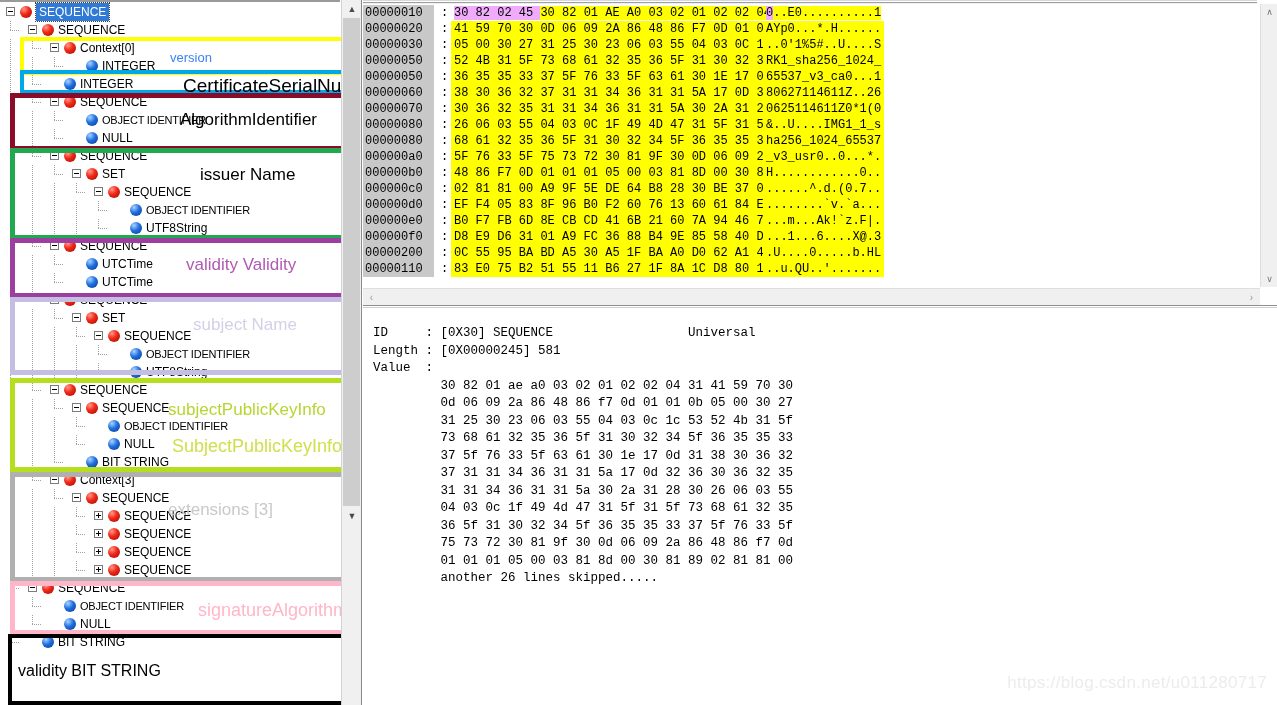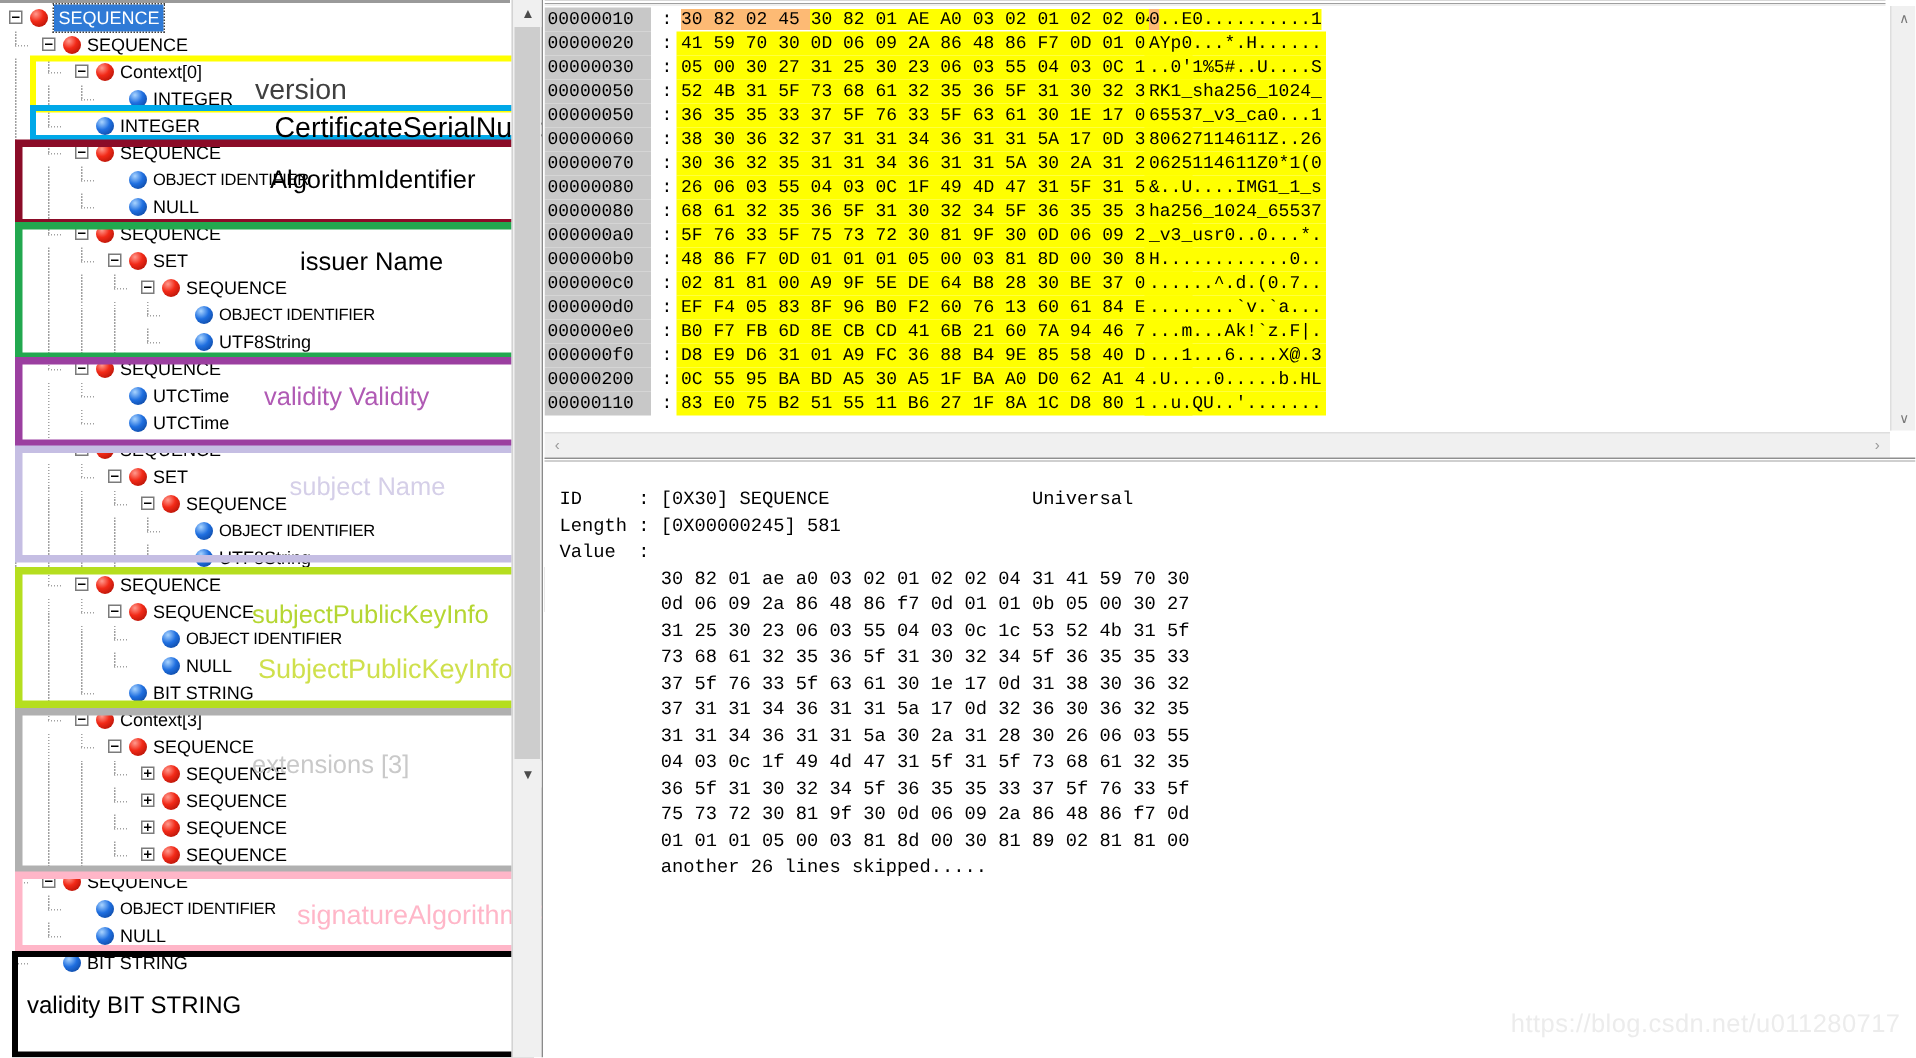--- a/index.html
+++ b/index.html
@@ -61,21 +61,21 @@
              overflow:hidden;box-sizing:border-box;}
   #hex-topline{position:absolute;left:0;top:0;width:894px;height:4px;
      background:linear-gradient(to bottom,#d8d8d8 0 1px,#ffffff 1px 2px,#9f9f9f 2px 3px,#efefef 3px 4px);}
   .hexrow{position:absolute;left:0;height:16px;line-height:16px;white-space:nowrap;
           font-family:"Liberation Mono",monospace;font-size:12px;}
   .hx-off{position:absolute;left:0;top:0;width:71px;height:16px;background:#c8c8c8;color:#000;
           padding-left:2px;box-sizing:border-box;}
   .hx-bytes{position:absolute;left:71px;top:0;height:16px;padding:0 3px;box-sizing:border-box;}
   .hx-ascii{position:absolute;top:0;height:16px;padding:0 3px;box-sizing:border-box;}
   .yel{background:#ffff00;}
-  .sel-hex{background:#fdba74;}
+  .sel-hex{background:#f0abfc;}
 
   #hex-vscroll{position:absolute;right:0;top:4px;width:17px;height:283px;background:#f0f0f0;
                border-left:1px solid #dedede;box-sizing:border-box;}
   #hex-hscroll{position:absolute;left:0;bottom:0;width:897px;height:17px;background:#f0f0f0;
                border-top:1px solid #dedede;box-sizing:border-box;}
   .hsb-arrow{position:absolute;top:0;width:17px;height:17px;color:#9a9a9a;font-size:10px;
              text-align:center;line-height:17px;}
 
   #hex-bottom-border{position:absolute;left:363px;top:305px;width:914px;height:3px;
      background:linear-gradient(to bottom,#8f8f8f 0 1px,#ffffff 1px 2px,#cfcfcf 2px 3px);}
@@ -406,29 +406,29 @@
       </div>
       <div class="row" style="top: 630px;">
         <div class="elbow" style="left: 10px;"></div>
         <div class="ball blue" style="left: 42px;"></div>
         <span class="lbl" style="left: 58px;">BIT STRING</span>
       </div>
     </div>
 
   <div id="annot-layer">
       <div class="annot-box" style="left: 20px; top: 37px; width: 340px; height: 38px; border: 4px solid rgb(255, 255, 0);"></div>
-      <div class="annot-text" style="left: 170px; top: 50px; color: #404040; font-size: 19px;">version</div>
+      <div class="annot-text" style="left: 170px; top: 50px; color: #3b82f6; font-size: 13px;">version</div>
       <div class="annot-box" style="left: 20px; top: 70px; width: 340px; height: 24px; border: 4px solid rgb(0, 168, 232);"></div>
       <div class="annot-text" style="left: 140px; top: 75px; color: rgb(0, 0, 0); font-size: 19px; margin-left: 43px;">CertificateSerialNumber</div>
       <div class="annot-box" style="left: 10px; top: 93px; width: 350px; height: 58px; border: 5px solid rgb(139, 12, 40);"></div>
       <div class="annot-text" style="left: 180px; top: 110px; color: rgb(0, 0, 0); font-size: 17px;">AlgorithmIdentifier</div>
       <div class="annot-box" style="left: 10px; top: 148px; width: 350px; height: 92px; border: 5px solid rgb(34, 168, 79);"></div>
       <div class="annot-text" style="left: 200px; top: 165px; color: rgb(0, 0, 0); font-size: 17px;">issuer Name</div>
       <div class="annot-box" style="left: 10px; top: 238px; width: 346px; height: 60px; border: 5px solid rgb(155, 63, 160);"></div>
-      <div class="annot-text" style="left: 176px; top: 255px; color: rgb(176, 90, 180); font-size: 17px;">validity Validity</div>
+      <div class="annot-text" style="left: 186px; top: 255px; color: rgb(176, 90, 180); font-size: 17px;">validity Validity</div>
       <div class="annot-box" style="left: 10px; top: 297px; width: 346px; height: 78px; border: 5px solid rgb(197, 190, 227);"></div>
       <div class="annot-text" style="left: 193px; top: 315px; color: rgb(213, 207, 232); font-size: 17px;">subject Name</div>
       <div class="annot-box" style="left: 10px; top: 378px; width: 346px; height: 94px; border: 5px solid rgb(181, 222, 31);"></div>
       <div class="annot-text" style="left: 168px; top: 400px; color: rgb(181, 214, 50); font-size: 17px;">subjectPublicKeyInfo</div>
       <div class="annot-text" style="left: 172px; top: 436px; color: rgb(207, 224, 76); font-size: 18px;">SubjectPublicKeyInfo</div>
       <div class="annot-box" style="left: 10px; top: 472px; width: 346px; height: 110px; border: 5px solid rgb(176, 176, 176);"></div>
       <div class="annot-text" style="left: 168px; top: 500px; color: rgb(201, 201, 201); font-size: 17px;">extensions [3]</div>
       <div class="annot-box" style="left: 10px; top: 581px; width: 346px; height: 54px; border: 5px solid rgb(255, 182, 200);"></div>
       <div class="annot-text" style="left: 198px; top: 600px; color: rgb(255, 182, 200); font-size: 18px;">signatureAlgorithm</div>
       <div class="annot-text" style="left: 355px; top: 600px; color: rgb(255, 195, 210); font-size: 18px;">AlgorithmIdentifier</div>

